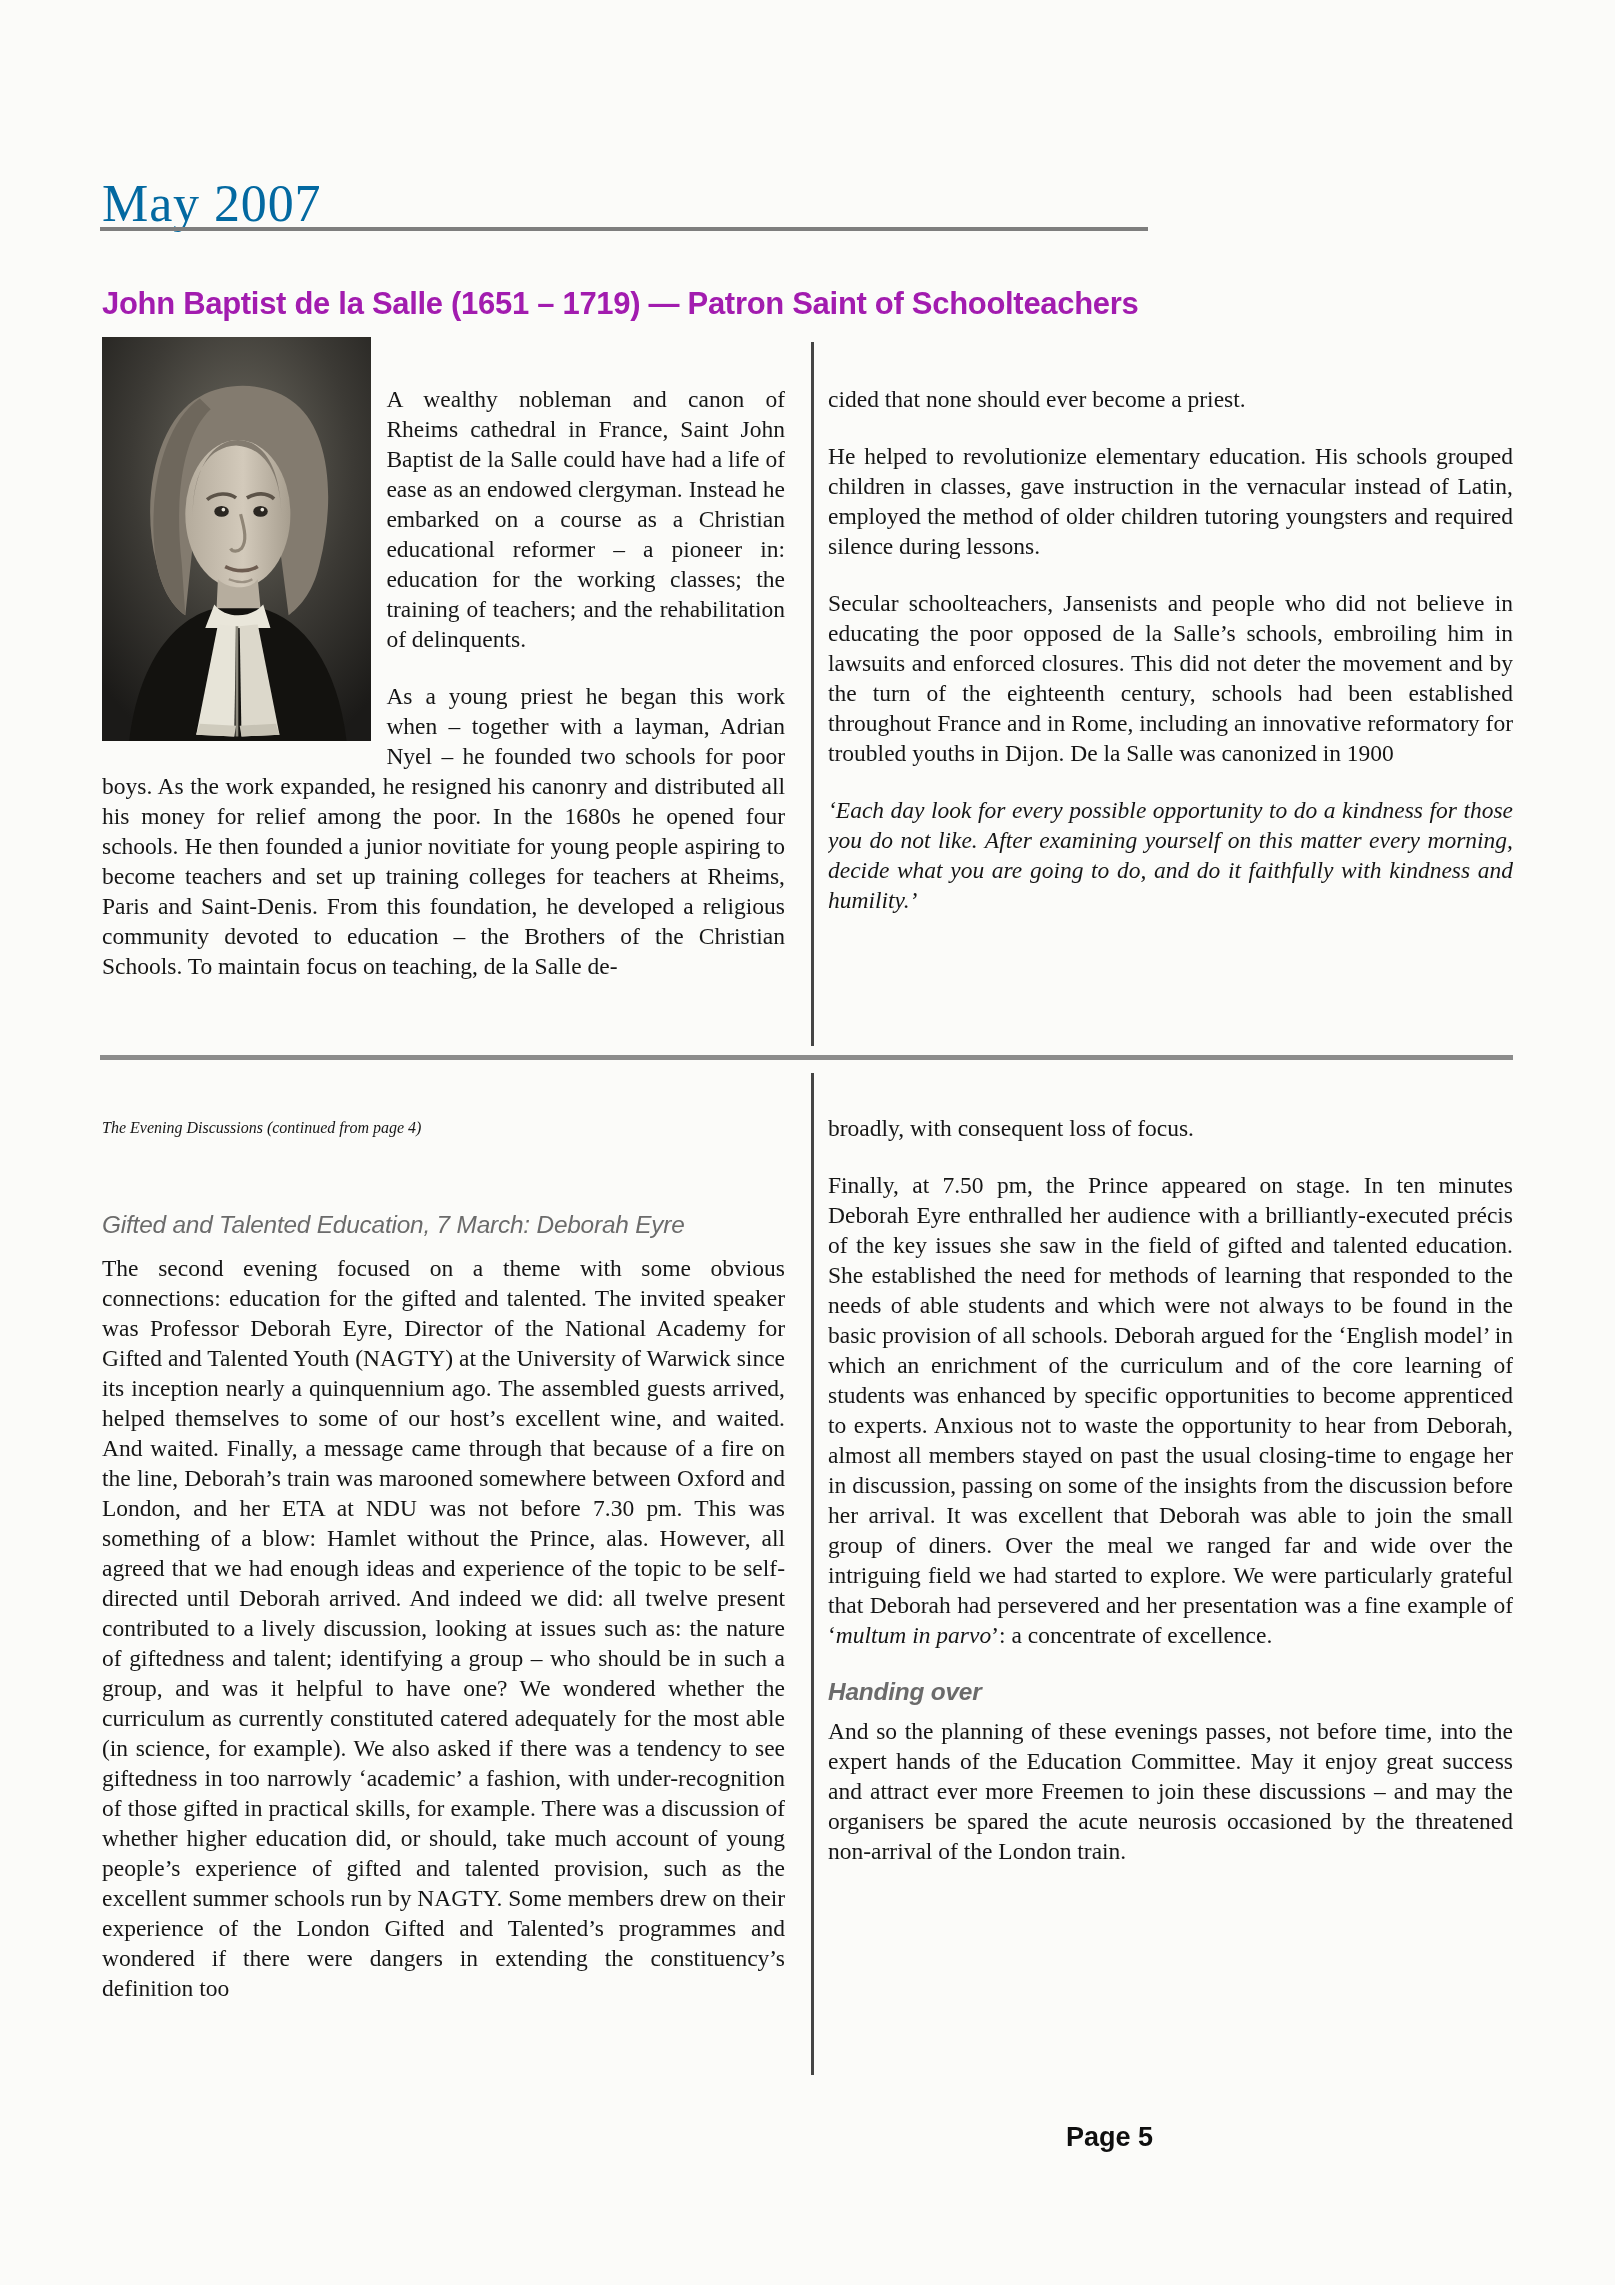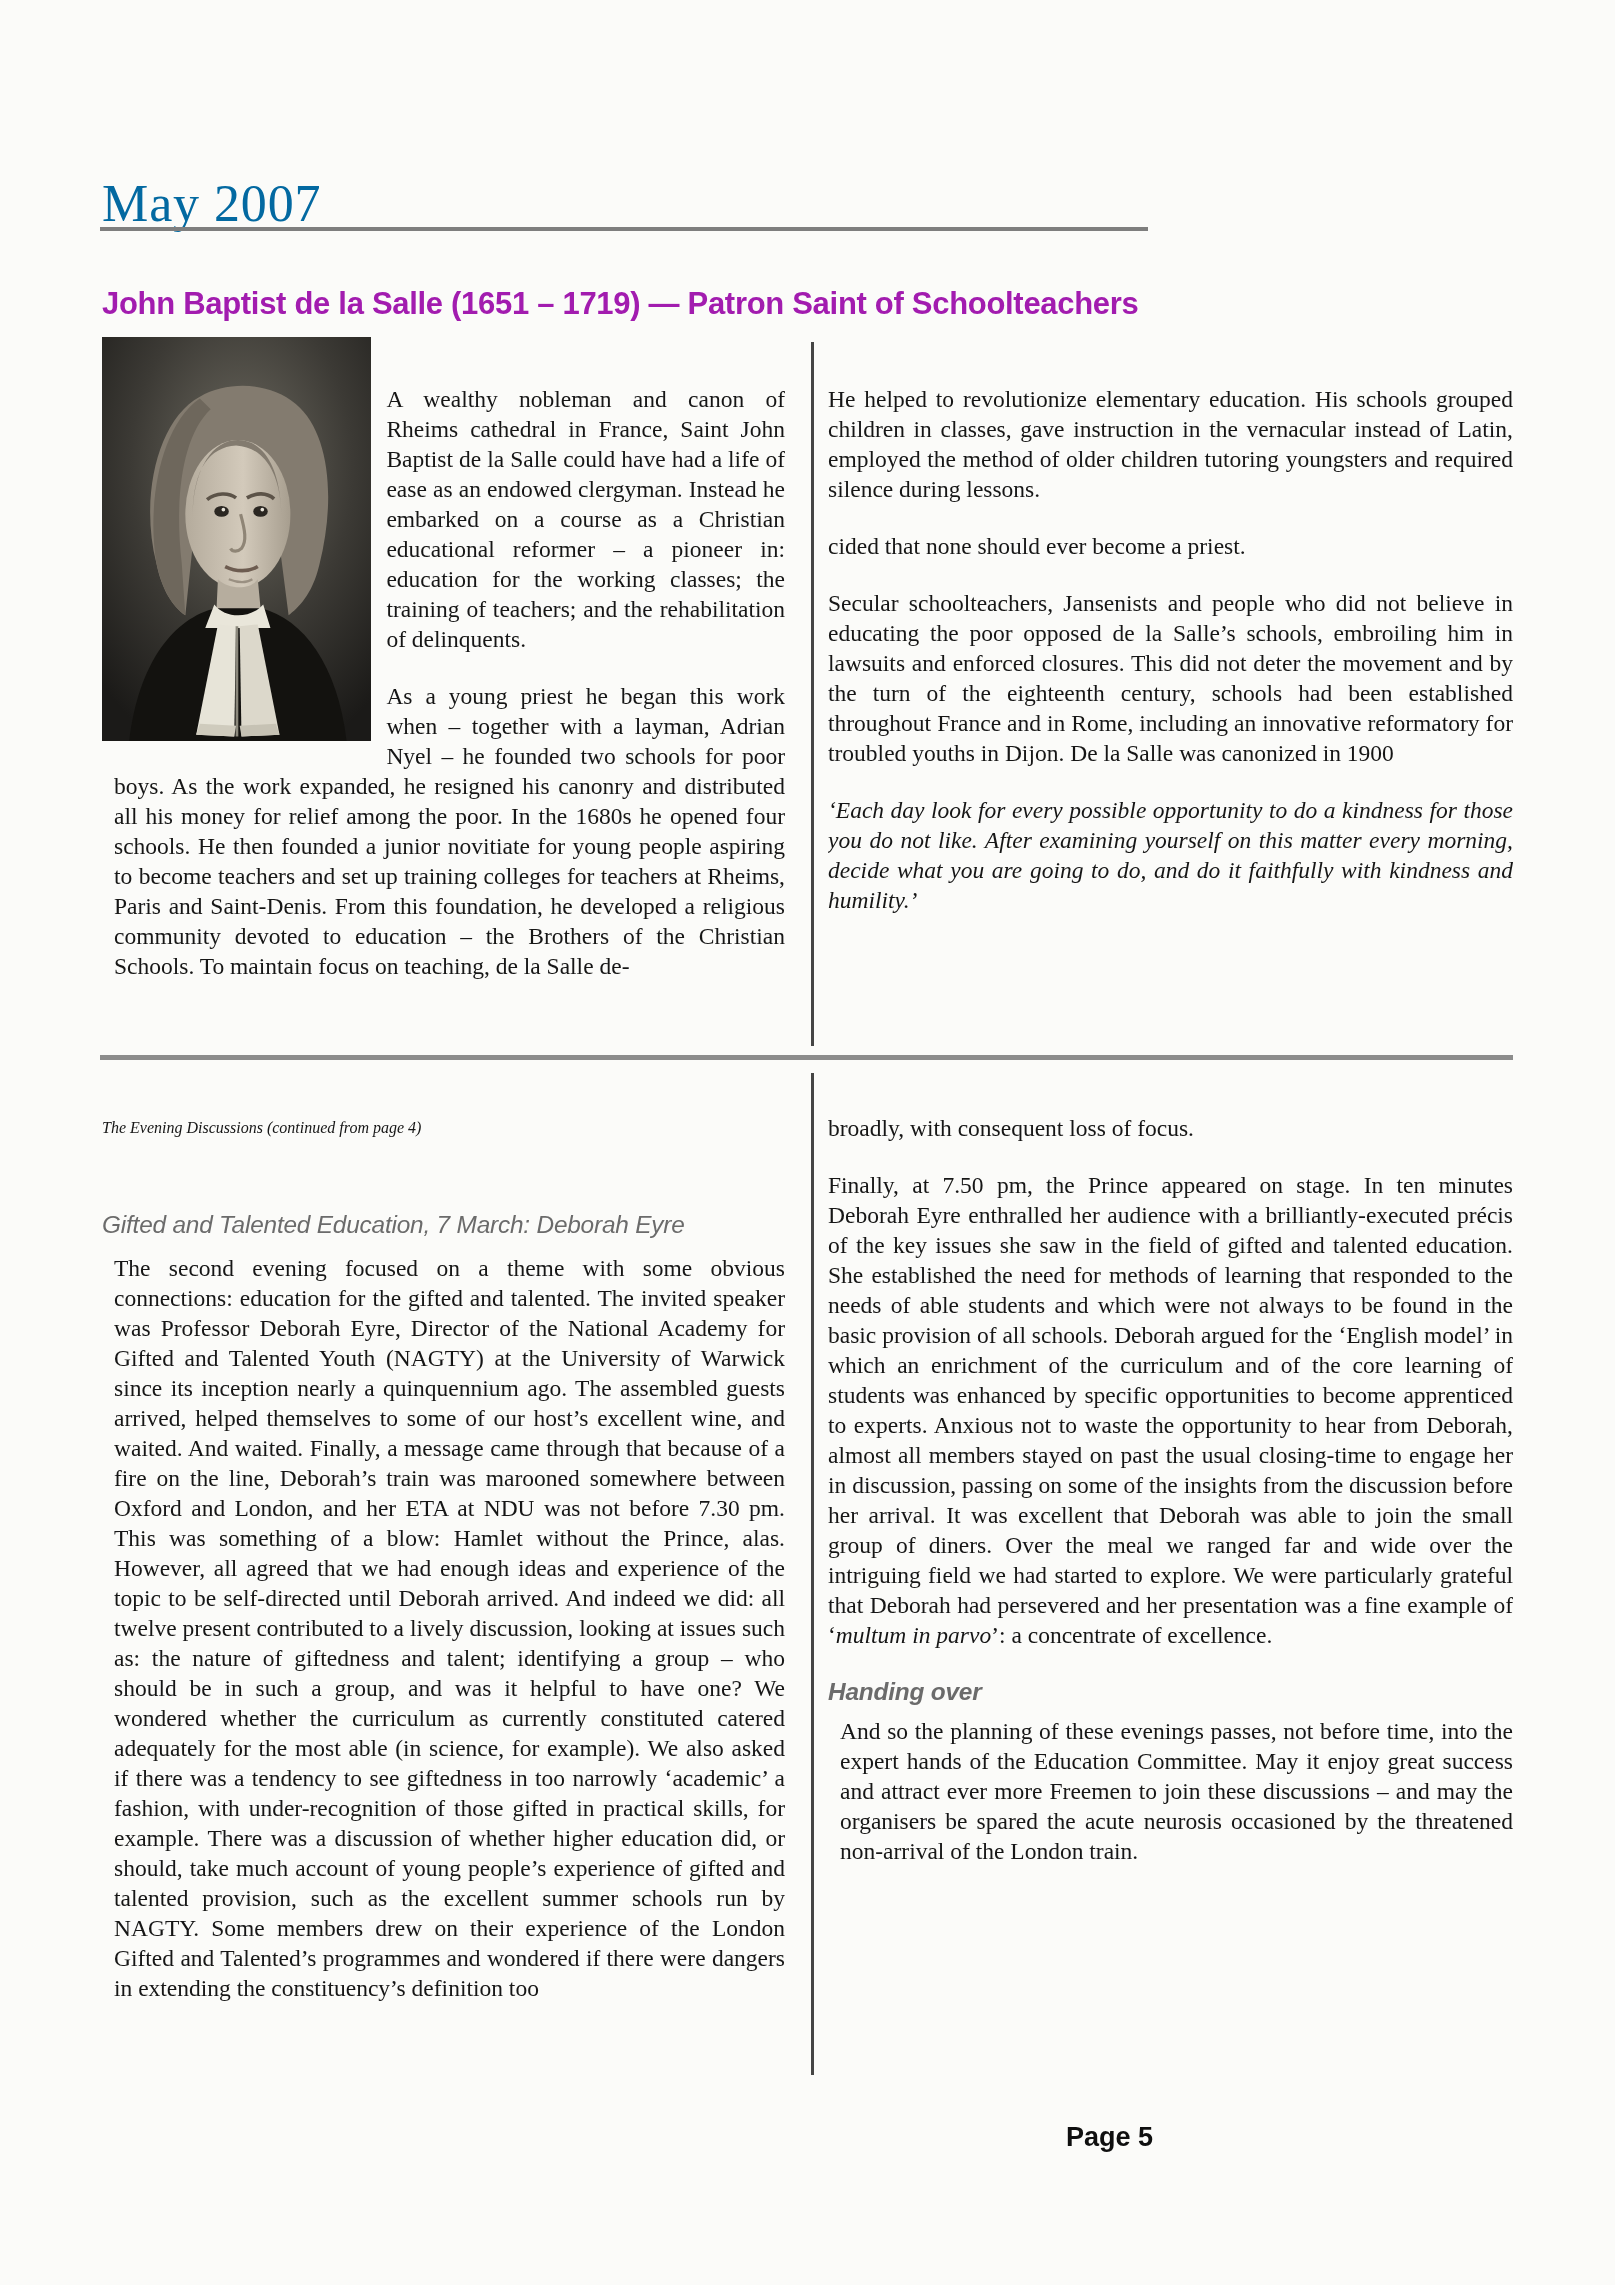--- a/index.html
+++ b/index.html
@@ -23,21 +23,21 @@
   }
 
   
   .a1-title{
     left:102px;top:286px;width:1411px;
     font-family:"Liberation Sans","DejaVu Sans",sans-serif;
     font-weight:700;font-size:31px;letter-spacing:-0.3px;color:#a21caf;
   }
   .col{font-size:23.5px;line-height:30px;}
   .body-par{text-align:justify;margin:0 0 27px 0;}
-  .body-par:last-child{margin-bottom:0;margin-left:12px;}
+  .body-par:last-child{margin-bottom:0;}
   .a1-left{left:102px;top:337px;width:683px;height:715px;overflow:hidden;}
   .a1-right{left:828px;top:337px;width:685px;height:713px;overflow:hidden;padding-top:47px;box-sizing:border-box;}
   .first-pad{padding-top:47px;}
   .col-divider1{left:811px;top:342px;width:2.7px;height:704px;background:#454545;}
   .portrait{
     float:left;width:269px;height:404px;margin:0 15.4px 9px 0;
     display:block;
   }
   .quote-par{font-style:italic;text-align:justify;margin:0 0 23.5px 0;}
   .signature{
@@ -126,22 +126,22 @@
     <path d="M104,440 L146,442 L148,430 L108,428 Z" fill="#cfcbbd"></path>
     <path d="M196,440 L154,442 L152,430 L192,428 Z" fill="#c6c2b4"></path>
   </svg>
   <p class="body-par first-pad">A wealthy nobleman and canon of Rheims cathedral in France, Saint John Baptist de la Salle could have had a life of ease as an endowed clergyman. Instead he embarked on a course as a Christian educational reformer – a pioneer in: education for the working classes; the training of teachers; and the rehabilitation of delinquents.</p>
   <p class="body-par">As a young priest he began this work when – together with a layman, Adrian Nyel – he founded two schools for poor boys. As the work expanded, he resigned his canonry and distributed all his money for relief among the poor. In the 1680s he opened four schools. He then founded a junior novitiate for young people aspiring to become teachers and set up training colleges for teachers at Rheims, Paris and Saint-Denis. From this foundation, he developed a religious community devoted to education – the Brothers of the Christian Schools. To maintain focus on teaching, de la Salle de-</p>
 </div>
 
 <div class="abs col-divider1"></div>
 
 <div class="abs a1-right col">
+  <p class="body-par">cided that none should ever become a priest.</p>
   <p class="body-par">He helped to revolutionize elementary education. His schools grouped children in classes, gave instruction in the vernacular instead of Latin, employed the method of older children tutoring youngsters and required silence during lessons.</p>
-  <p class="body-par">cided that none should ever become a priest.</p>
   <p class="body-par">Secular schoolteachers, Jansenists and people who did not believe in educating the poor opposed de la Salle’s schools, embroiling him in lawsuits and enforced closures. This did not deter the movement and by the turn of the eighteenth century, schools had been established throughout France and in Rome, including an innovative reformatory for troubled youths in Dijon. De la Salle was canonized in 1900</p>
   <p class="quote-par">‘Each day look for every possible opportunity to do a kindness for those you do not like. After examining yourself on this matter every morning, decide what you are going to do, and do it faithfully with kindness and humility.’</p>
 </div>
 
 <div class="abs mid-rule"></div>
 
 <div class="abs a2-left col">
   <p class="cont-note">The Evening Discussions (continued from page 4)</p>
   <h3 class="a2-heading">Gifted and Talented Education, 7 March: Deborah Eyre</h3>
   <p class="body-par a2-body">The second evening focused on a theme with some obvious connections: education for the gifted and talented. The invited speaker was Professor Deborah Eyre, Director of the National Academy for Gifted and Talented Youth (NAGTY) at the University of Warwick since its inception nearly a quinquennium ago. The assembled guests arrived, helped themselves to some of our host’s excellent wine, and waited. And waited. Finally, a message came through that because of a fire on the line, Deborah’s train was marooned somewhere between Oxford and London, and her ETA at NDU was not before 7.30 pm. This was something of a blow: Hamlet without the Prince, alas. However, all agreed that we had enough ideas and experience of the topic to be self-directed until Deborah arrived. And indeed we did: all twelve present contributed to a lively discussion, looking at issues such as: the nature of giftedness and talent; identifying a group – who should be in such a group, and was it helpful to have one? We wondered whether the curriculum as currently constituted catered adequately for the most able (in science, for example). We also asked if there was a tendency to see giftedness in too narrowly ‘academic’ a fashion, with under-recognition of those gifted in practical skills, for example. There was a discussion of whether higher education did, or should, take much account of young people’s experience of gifted and talented provision, such as the excellent summer schools run by NAGTY.  Some members drew on their experience of the London Gifted and Talented’s programmes and wondered if there were dangers in extending the constituency’s definition too</p>

